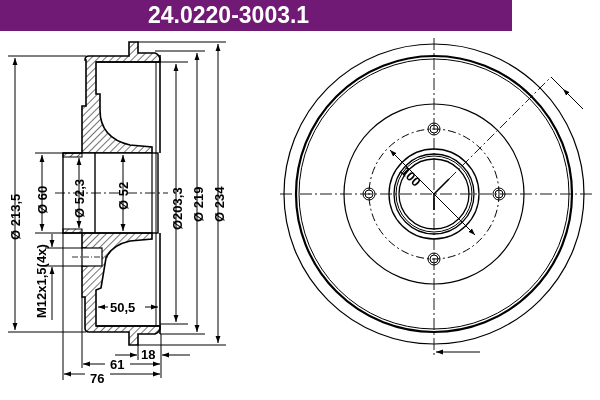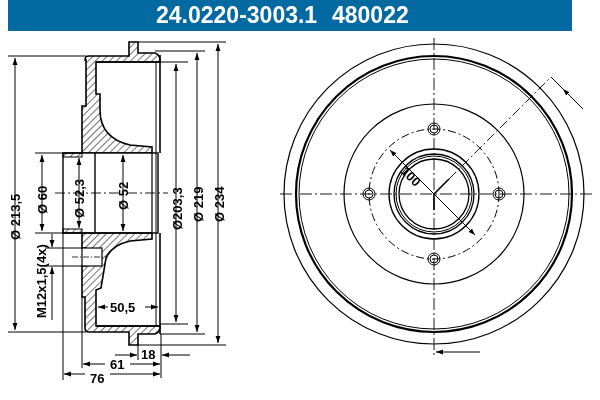--- a/index.html
+++ b/index.html
@@ -1,28 +1,27 @@
 <!DOCTYPE html>
 <html><head>
   <meta charset="utf-8">
   <style>
     html, body { margin: 0; padding: 0; background: #ffffff; }
     #root { position: relative; width: 600px; height: 400px; overflow: hidden; background: #ffffff; font-family: "Liberation Sans", sans-serif; }
-    .header { position: absolute; left: 8px; top: 0; width: 564px; height: 31px; background: #0369a1; color: #ffffff; }
+    .header { position: absolute; left: 0; top: 0; width: 512px; height: 31px; background: #701a75; color: #ffffff; }
     .header span { position: absolute; top: 2px; font-size: 23px; font-weight: bold; letter-spacing: 0px; font-family: "Liberation Sans", sans-serif; }
     svg { position: absolute; left: 0; top: 0; }
     svg text { font-family: "Liberation Sans", sans-serif; font-weight: bold; font-size: 13px; fill: #000; }
   </style>
 </head>
 <body>
 
 <div id="root">
   <div class="header">
     <span style="left:148px">24.0220-3003.1</span>
-    <span style="left:324px">480022</span>
   </div>
 
   <svg width="600" height="400" viewBox="0 0 600 400">
     <defs>
       <pattern id="hatch" patternUnits="userSpaceOnUse" width="5" height="5" patternTransform="rotate(45)">
         <line x1="0" y1="0" x2="0" y2="5" stroke="#000" stroke-width="1.1"></line>
       </pattern>
       <marker id="arr" viewBox="0 0 10 10" refX="10" refY="5" markerWidth="7" markerHeight="7" orient="auto-start-reverse">
         <path d="M0,1.5 L10,5 L0,8.5 z" fill="#000"></path>
       </marker>

